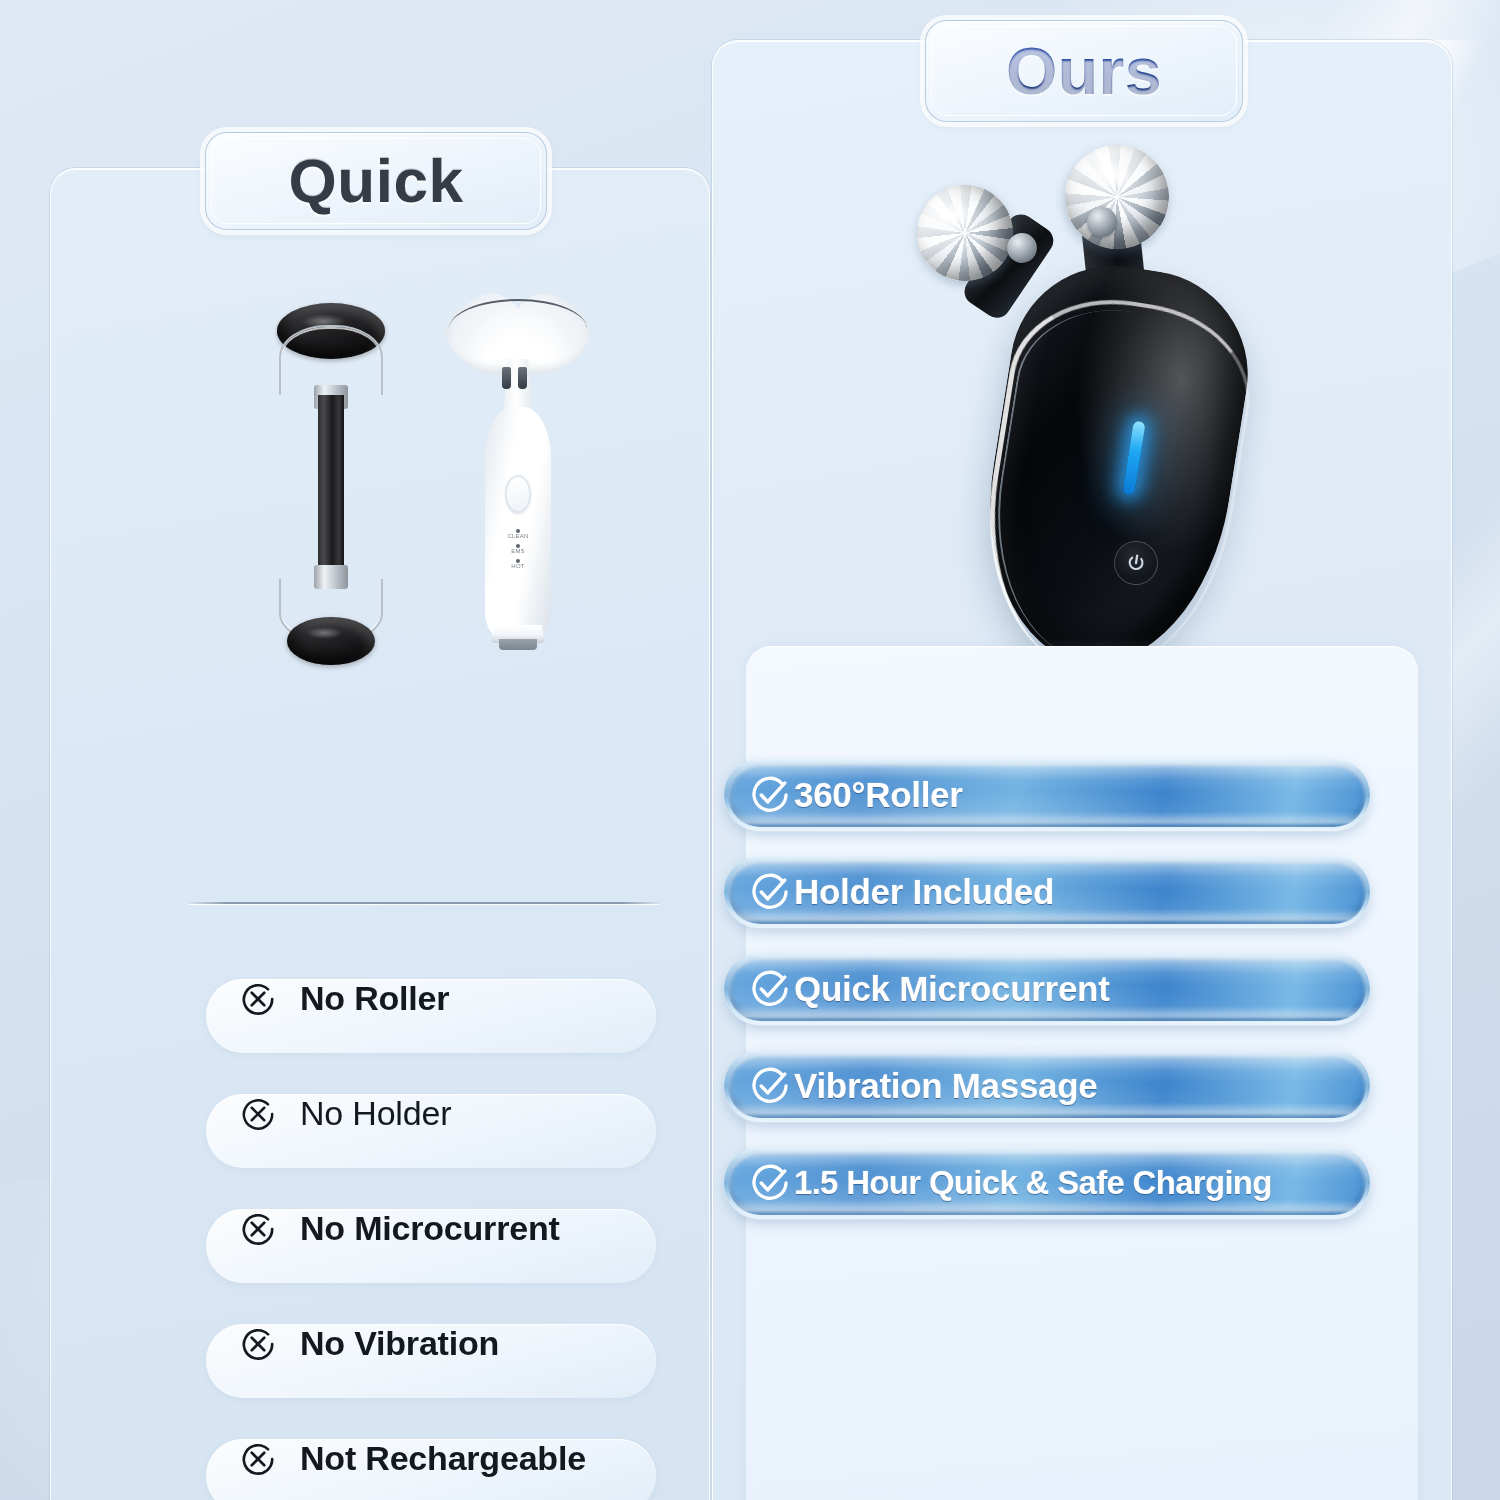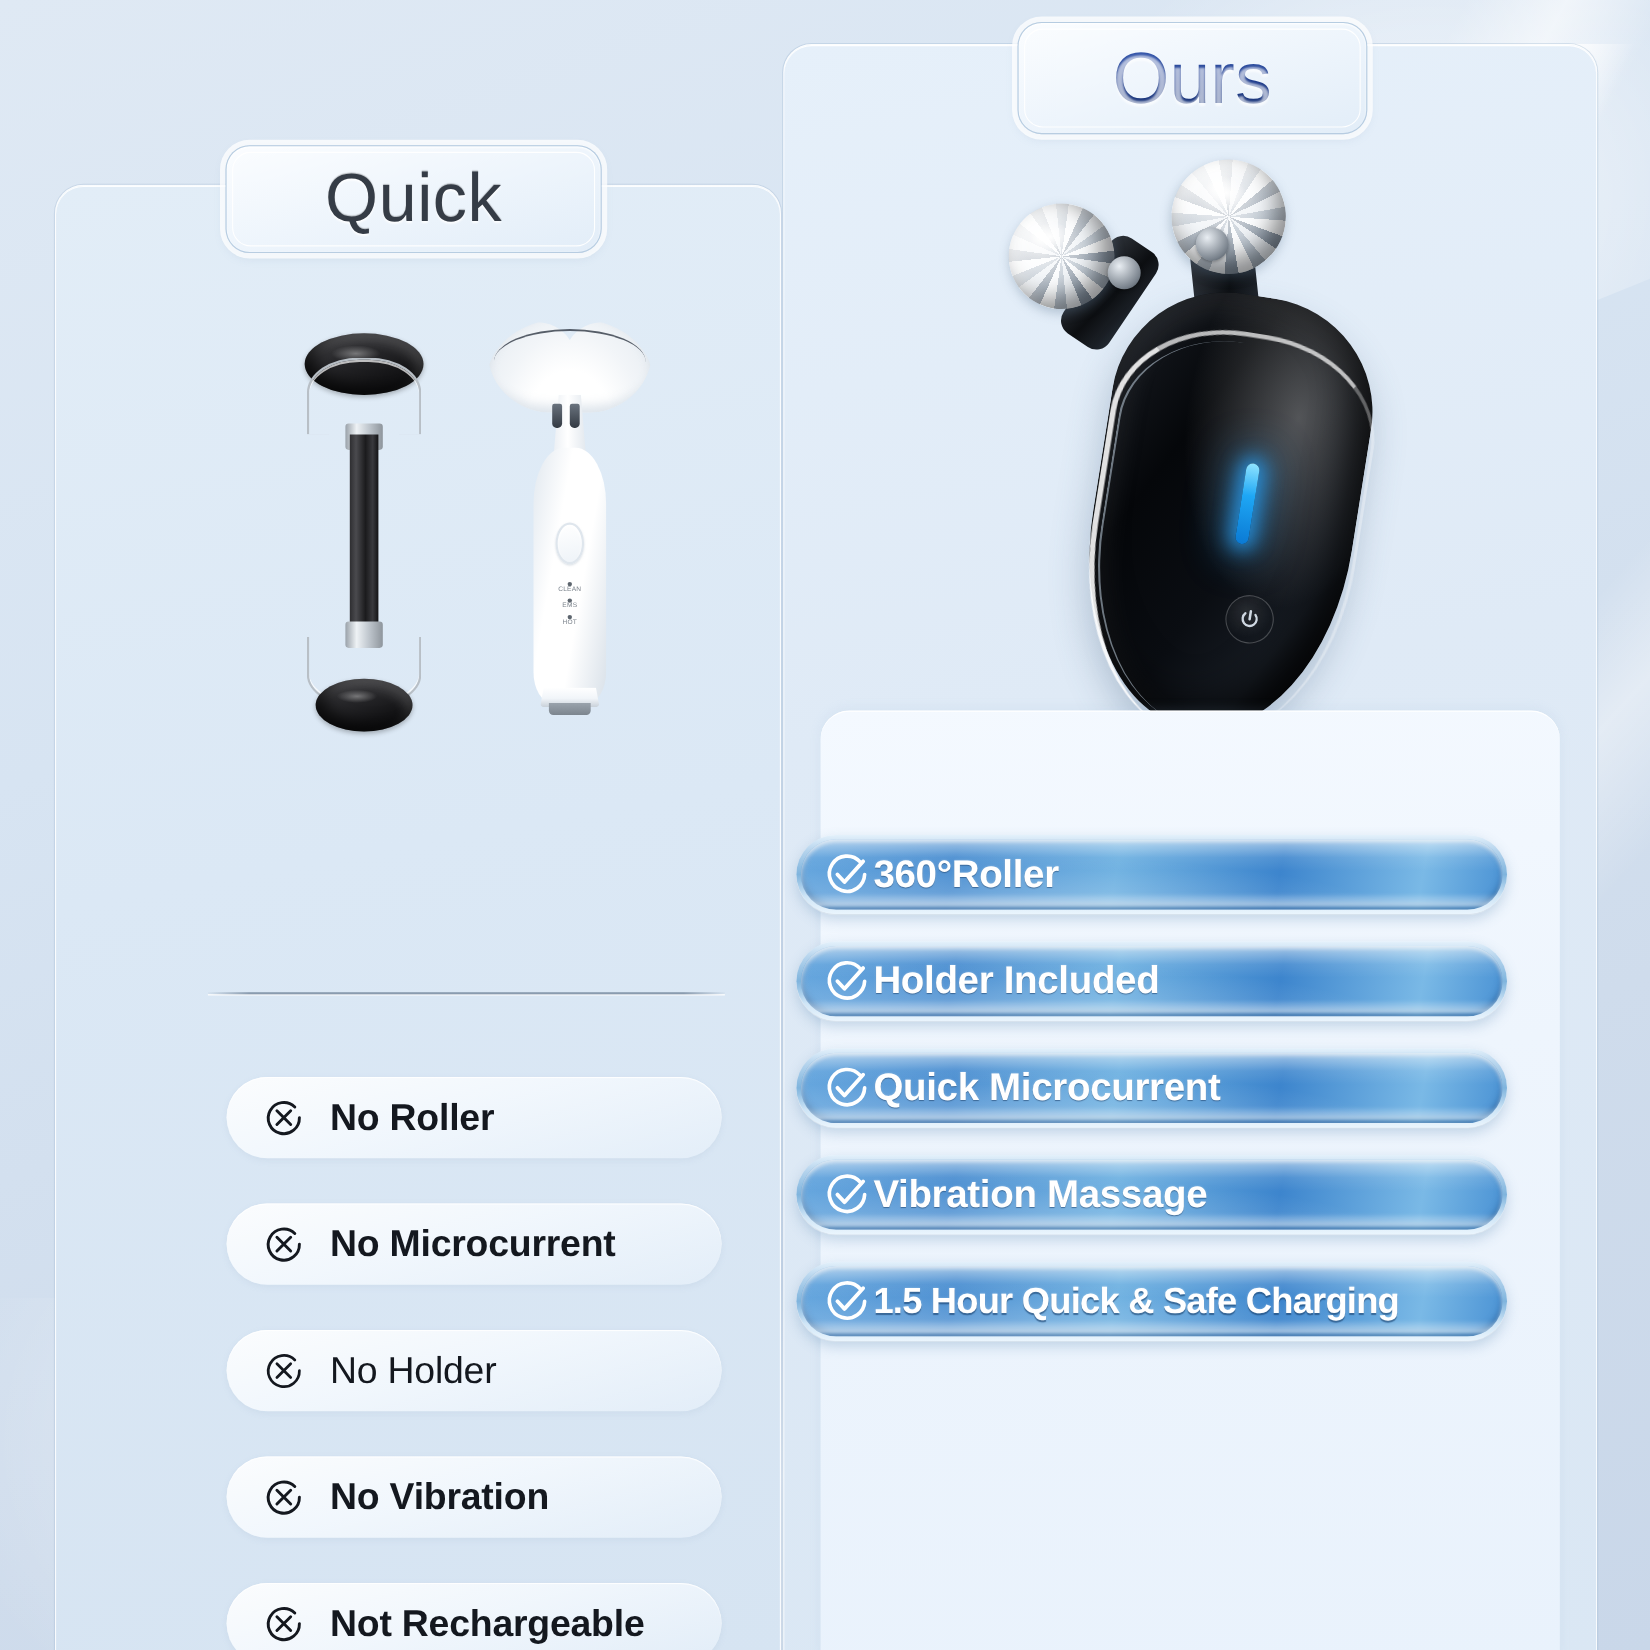--- a/index.html
+++ b/index.html
@@ -52,21 +52,21 @@
     box-shadow: 0 0 0 5px rgba(255,255,255,.75), 0 3px 10px rgba(120,150,180,.20),
                 inset 0 1px 2px rgba(255,255,255,1);
   }
   .badge .inner-ring{
     position:absolute; inset:5px; border-radius:17px;
     border:1px solid rgba(255,255,255,.95); pointer-events:none;
   }
   #others-badge{ left:205px; top:132px; width:342px; height:98px; }
   #ours-badge  { left:925px; top:20px;  width:318px; height:102px; }
 
-  .badge-text{ font-weight:normal; letter-spacing:.5px; line-height:1; }
+  .badge-text{ font-weight:bold; letter-spacing:.5px; line-height:1; }
   #others-badge .badge-text{
     font-size:62px; color:#353c46;
     text-shadow: 0 2px 2px rgba(255,255,255,.9), 0 -1px 1px rgba(0,0,0,.25);
   }
   #ours-badge .badge-text{
     font-size:66px; color:#1e3c8c;
     background:linear-gradient(180deg,#3c5fb5 0%, #1e3c8c 55%, #16306f 100%);
     -webkit-background-clip:text; background-clip:text; -webkit-text-fill-color:transparent;
     text-shadow: 0 2px 2px rgba(255,255,255,.65);
   }
@@ -138,21 +138,21 @@
 
   
   #others-divider{ position:absolute; left:138px; top:733px; width:470px; height:2px;
     background:linear-gradient(90deg, rgba(120,140,160,.05), rgba(95,115,138,.65) 8%, rgba(95,115,138,.65) 92%, rgba(120,140,160,.05));
     box-shadow:0 1px 0 rgba(255,255,255,.85); }
 
   
   #others-list{ position:absolute; left:155px; top:810px; width:450px;
     display:flex; flex-direction:column; gap:41px; }
   .other-row{
-    display:flex; align-items:center; gap:22px;
+    display:flex; align-items:flex-start; gap:22px;
     height:74px; padding-left:32px; border-radius:37px;
     background:linear-gradient(165deg, rgba(255,255,255,.90) 0%, rgba(247,251,255,.80) 45%, rgba(233,242,251,.62) 100%);
     box-shadow: inset 0 1px 1px rgba(255,255,255,.95), 0 2px 6px rgba(140,165,190,.13);
   }
   .other-row .x-icon{ width:40px; height:40px; flex:none; }
   .other-row .label{ font-size:34px; color:#14181f; font-weight:bold; letter-spacing:-.2px;
     white-space:nowrap; }
   .other-row.light .label{ font-weight:400; }
 
   
@@ -308,38 +308,38 @@
     <div class="other-row">
       <span class="x-icon">
         <svg viewBox="0 0 48 48" width="40" height="40">
           <path d="M36 12.5A17 17 0 1 0 41 24" fill="none" stroke="#14181f" stroke-width="3.2" stroke-linecap="round"></path>
           <path d="M16.5 16.5 L31.5 31.5 M31.5 16.5 L16.5 31.5" fill="none" stroke="#14181f" stroke-width="3.2" stroke-linecap="round"></path>
         </svg>
       </span>
       <span class="label">No Roller</span>
     </div>
 
+    <div class="other-row light">
+      <span class="x-icon">
+        <svg viewBox="0 0 48 48" width="40" height="40">
+          <path d="M36 12.5A17 17 0 1 0 41 24" fill="none" stroke="#14181f" stroke-width="3" stroke-linecap="round"></path>
+          <path d="M16.5 16.5 L31.5 31.5 M31.5 16.5 L16.5 31.5" fill="none" stroke="#14181f" stroke-width="3" stroke-linecap="round"></path>
+        </svg>
+      </span>
+      <span class="label">No Holder</span>
+    </div>
+
     <div class="other-row">
       <span class="x-icon">
         <svg viewBox="0 0 48 48" width="40" height="40">
           <path d="M36 12.5A17 17 0 1 0 41 24" fill="none" stroke="#14181f" stroke-width="3.2" stroke-linecap="round"></path>
           <path d="M16.5 16.5 L31.5 31.5 M31.5 16.5 L16.5 31.5" fill="none" stroke="#14181f" stroke-width="3.2" stroke-linecap="round"></path>
         </svg>
       </span>
       <span class="label">No Microcurrent</span>
-    </div>
-
-    <div class="other-row light">
-      <span class="x-icon">
-        <svg viewBox="0 0 48 48" width="40" height="40">
-          <path d="M36 12.5A17 17 0 1 0 41 24" fill="none" stroke="#14181f" stroke-width="3" stroke-linecap="round"></path>
-          <path d="M16.5 16.5 L31.5 31.5 M31.5 16.5 L16.5 31.5" fill="none" stroke="#14181f" stroke-width="3" stroke-linecap="round"></path>
-        </svg>
-      </span>
-      <span class="label">No Holder</span>
     </div>
 
     <div class="other-row">
       <span class="x-icon">
         <svg viewBox="0 0 48 48" width="40" height="40">
           <path d="M36 12.5A17 17 0 1 0 41 24" fill="none" stroke="#14181f" stroke-width="3.2" stroke-linecap="round"></path>
           <path d="M16.5 16.5 L31.5 31.5 M31.5 16.5 L16.5 31.5" fill="none" stroke="#14181f" stroke-width="3.2" stroke-linecap="round"></path>
         </svg>
       </span>
       <span class="label">No Vibration</span>

